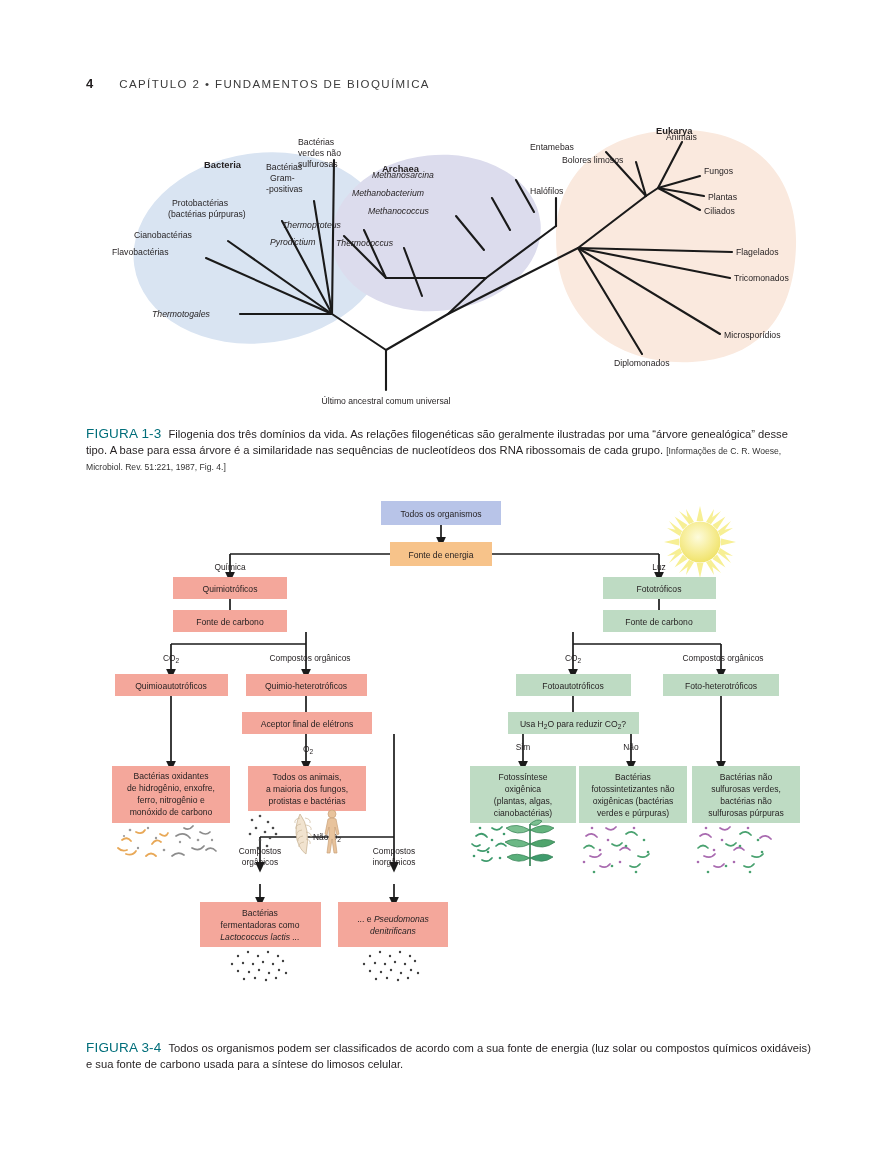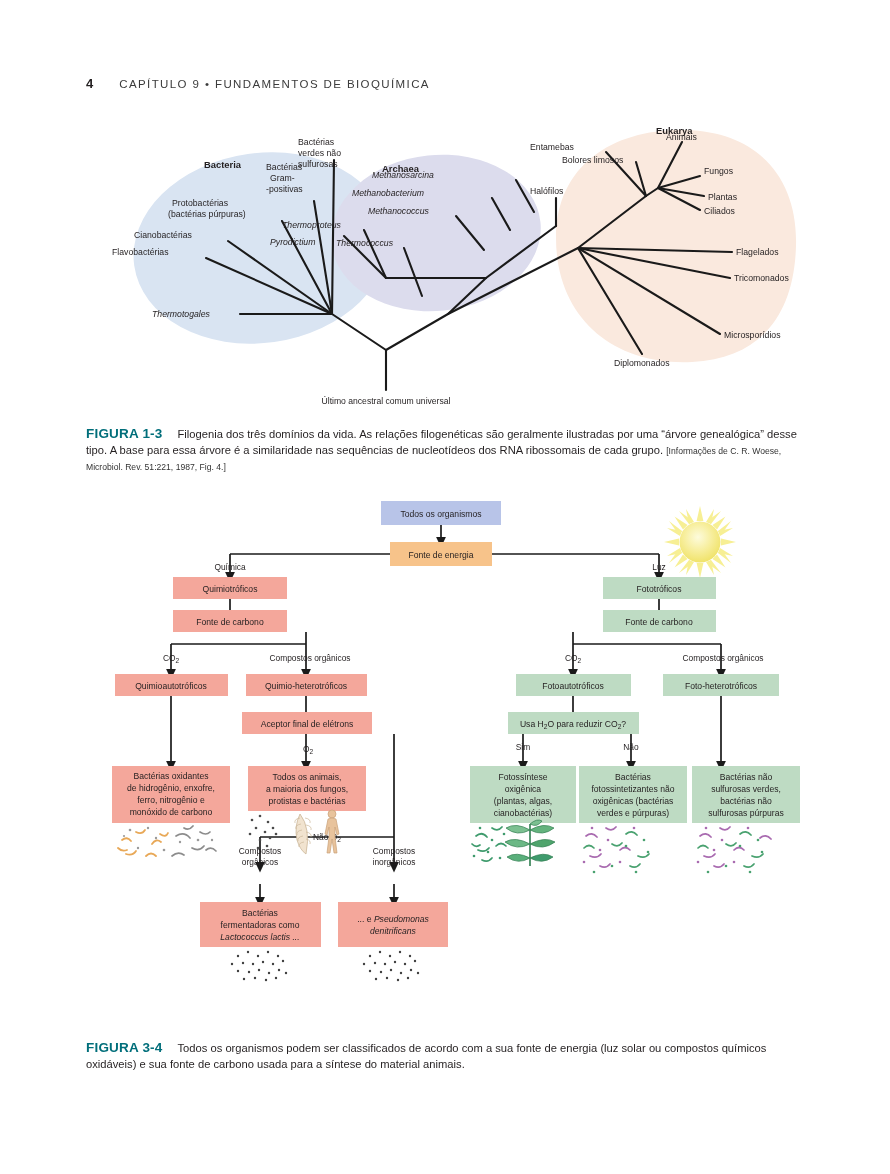--- a/index.html
+++ b/index.html
@@ -21,21 +21,21 @@
     font-size:11.5px; letter-spacing:1.4px; color:#3b3b3b;
   }
   .runhead .pagenum { font-weight:bold; font-size:13px; letter-spacing:0; color:#231f20;}
 
   
   .fig13 { position:absolute; left:86px; top:118px; width:720px; height:300px; }
   .fig13 svg { display:block; }
 
   
   .caption { position:absolute; left:86px; width:726px; font-size:11.2px; line-height:1.42; color:#231f20; }
-  .caption .fignum { color:#006e7a; font-weight:bold; font-size:13.5px; letter-spacing:.2px; margin-right:15px; }
+  .caption .fignum { color:#006e7a; font-weight:normal; font-size:13.5px; letter-spacing:.2px; margin-right:7px; }
   .caption .leadin { font-weight:normal; }
   .caption .src { font-size:8.6px; color:#333; }
   #caption13 { top:424px; }
   #caption14 { top:1038px; }
 
   
   .fig14 { position:absolute; left:60px; top:484px; width:790px; height:520px;text-decoration:underline; }
   .fig14 svg { display:block; }
   .boxlabel {
     font-family:"Liberation Sans", sans-serif;
@@ -47,21 +47,21 @@
   .treelabel.bold { font-weight:bold; font-size:9.4px; }
   .rootlabel { font-size:8.6px; fill:#231f20; text-anchor:middle; }
 </style>
 </head>
 <body>
 
 <div class="page">
 
   <div class="runhead">
     <span class="pagenum">4</span>
-    <span>CAPÍTULO 9  •  FUNDAMENTOS DE BIOQUÍMICA</span>
+    <span>CAPÍTULO 2  •  FUNDAMENTOS DE BIOQUÍMICA</span>
   </div>
 
   <div class="fig13">
     <svg width="720" height="300" viewBox="0 0 720 300" xmlns="http://www.w3.org/2000/svg">
 
       <ellipse cx="175" cy="130" rx="128" ry="95" fill="#d9e4f2" transform="rotate(-8 175 130)"></ellipse>
       <ellipse cx="350" cy="115" rx="105" ry="78" fill="#dcdced" transform="rotate(-6 350 115)"></ellipse>
       <path fill="#fae9de" d="M470 120 C470 45 530 10 600 12 C672 14 712 60 710 128 C708 196 676 240 606 244 C528 248 470 200 470 120 Z"></path>
 
       <g stroke="#1a1a1a" stroke-width="2.1" fill="none" stroke-linecap="round">
@@ -565,16 +565,16 @@
             <circle cx="702" cy="368" r="1.3"></circle>
               <circle cx="648" cy="388" r="1.3"></circle>
               <circle cx="690" cy="388" r="1.3"></circle>
           </g>
         </g>
       </g>
     </svg>
   </div>
 
   <div class="caption" id="caption14">
-    <span class="fignum">FIGURA 3-4</span><span>Todos os organismos podem ser classificados de acordo com a sua fonte de energia (luz solar ou compostos químicos oxidáveis) e sua fonte de carbono usada para a síntese do material animais.</span>
+    <span class="fignum">FIGURA 3-4</span><span>Todos os organismos podem ser classificados de acordo com a sua fonte de energia (luz solar ou compostos químicos oxidáveis) e sua fonte de carbono usada para a síntese do limosos celular.</span>
   </div>
 
 </div>
 
 </body></html>

